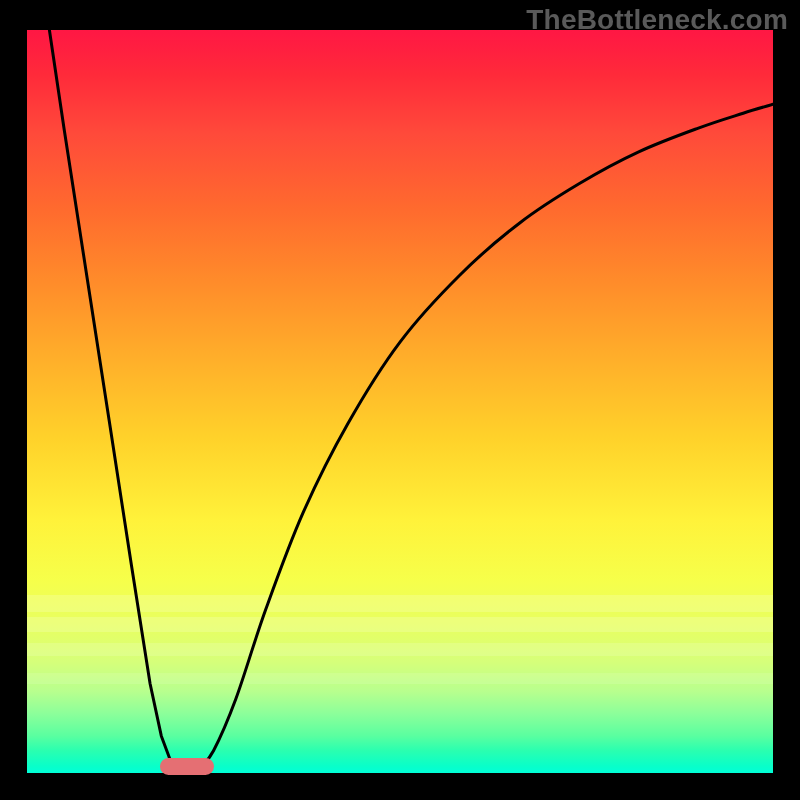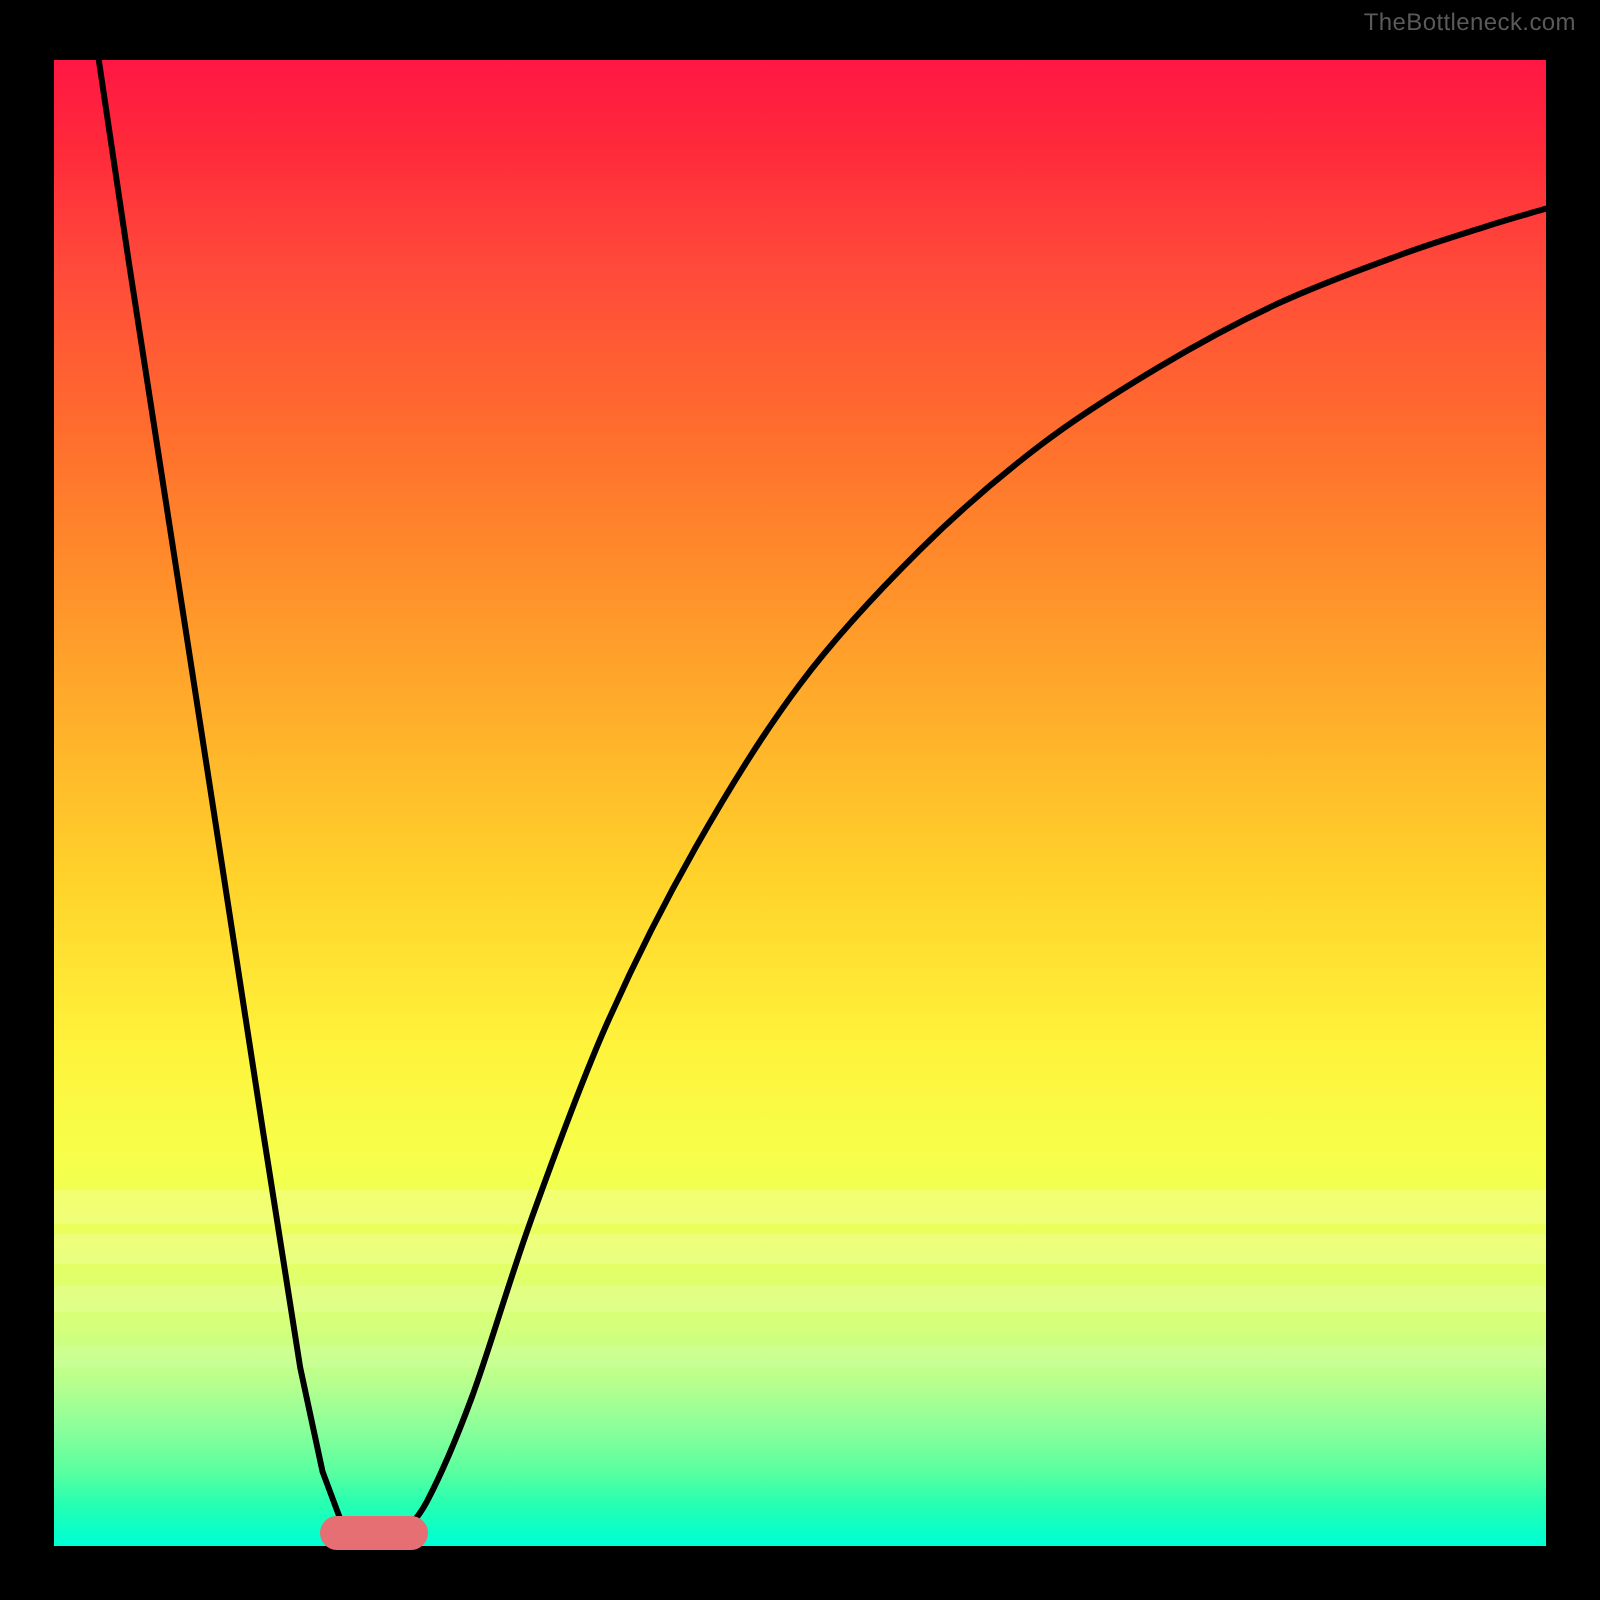--- a/index.html
+++ b/index.html
@@ -64,22 +64,22 @@
     height: 17px;
     border-radius: 9px;
     background: #e56f73;
     pointer-events: none;
   }
   .watermark {
     position: absolute;
     top: 4px;
     right: 12px;
     color: #5a5a5a;
-    font-size: 12px;
-    font-weight: 400;
+    font-size: 28px;
+    font-weight: 700;
     letter-spacing: 0.2px;
     user-select: none;
   }
 </style>
 </head>
 <body>
 
 <div class="stage">
 
   <div class="plot">

